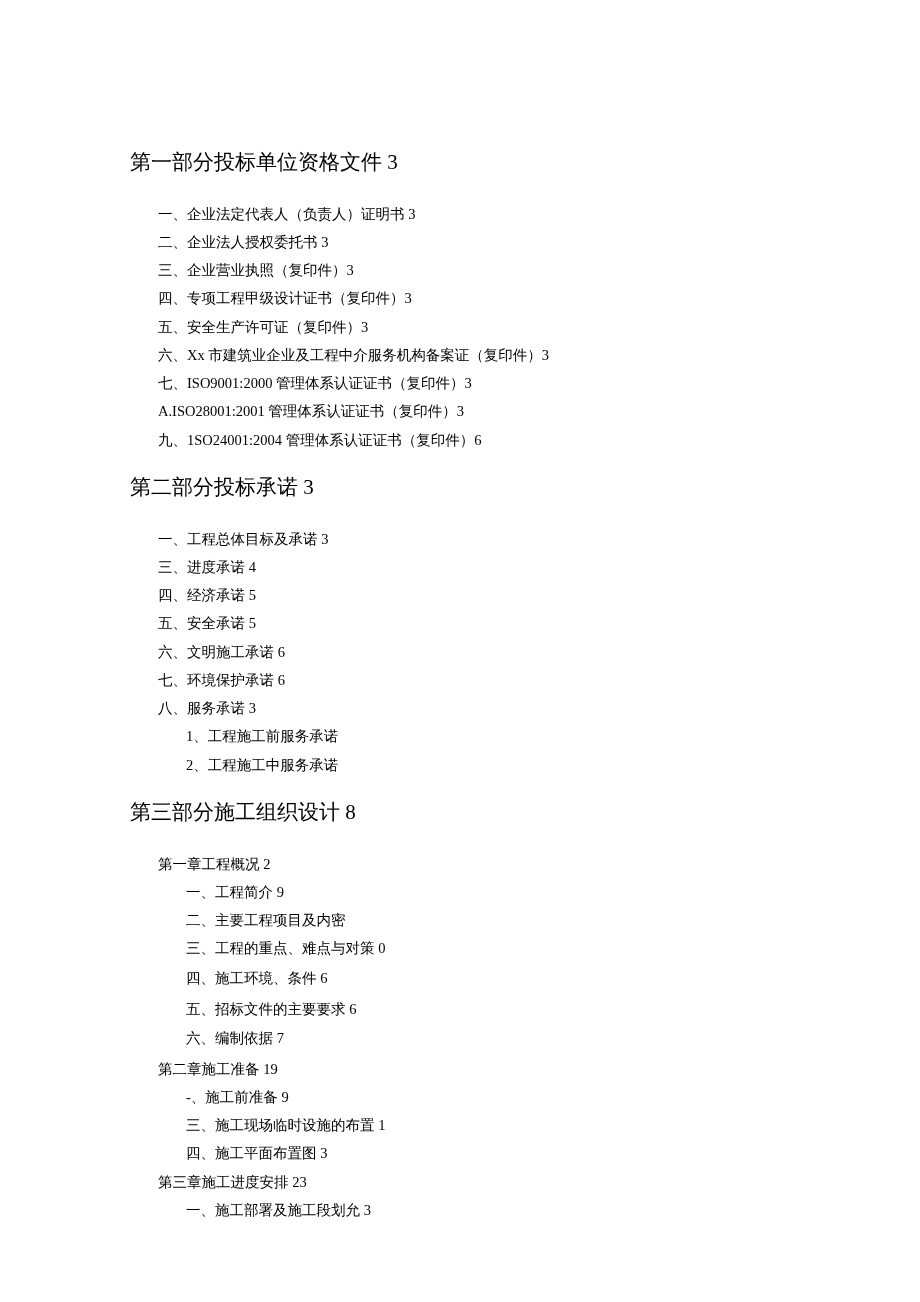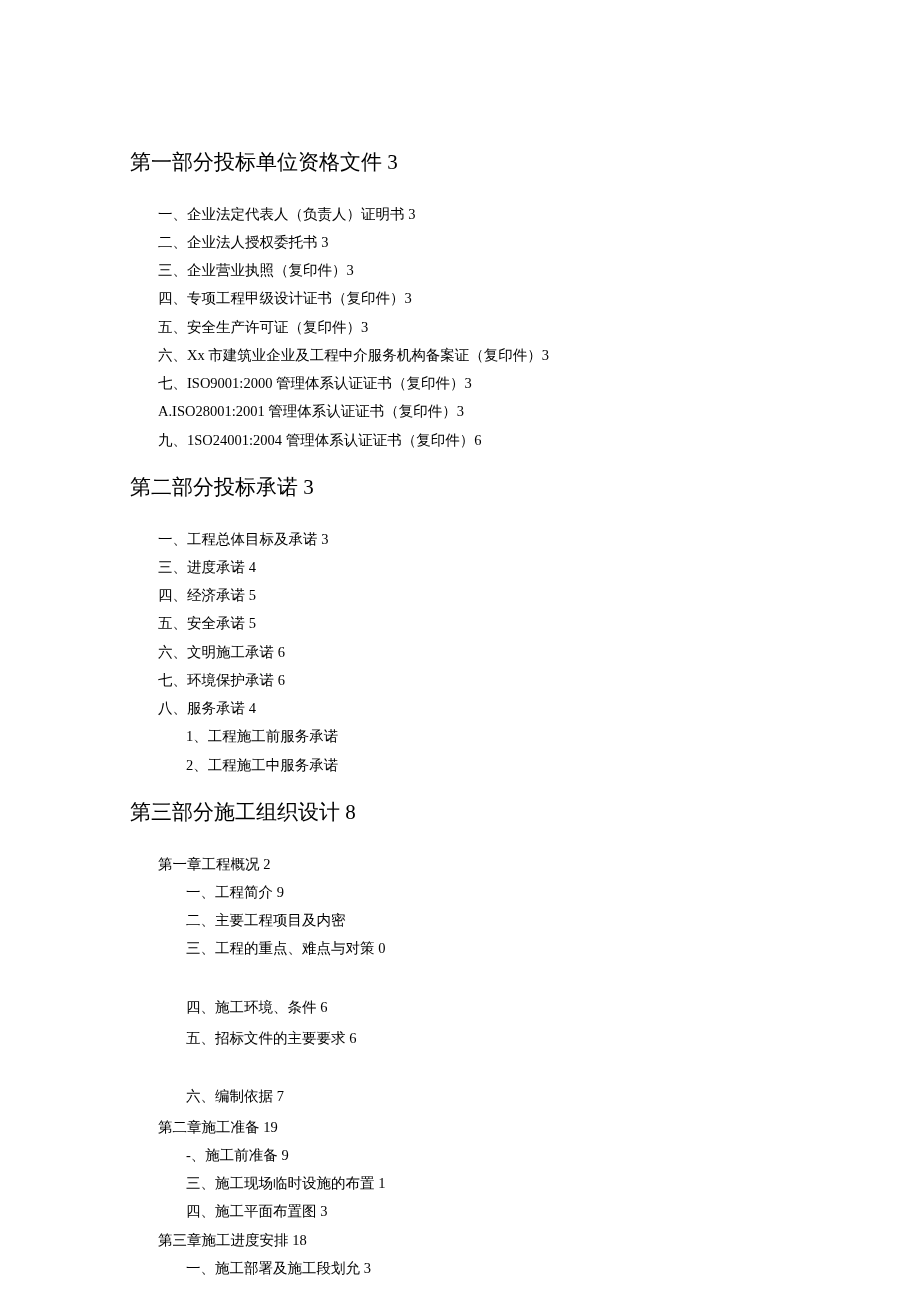--- a/index.html
+++ b/index.html
@@ -29,21 +29,20 @@
       line-height: 1.95;
       padding-left: 28px;
     }
     .level2 {
       font-size: 14.5px;
       line-height: 1.95;
       padding-left: 56px;
     }
     .spaced {
       line-height: 2.2;
-      margin-top: 29px;
     }
   </style>
 </head>
 <body>
 
 <div id="doc">
     <div class="section-heading">第一部分投标单位资格文件 3</div>
     <div class="level1">一、企业法定代表人（负责人）证明书 3</div>
     <div class="level1">二、企业法人授权委托书 3</div>
     <div class="level1">三、企业营业执照（复印件）3</div>
@@ -53,30 +52,30 @@
     <div class="level1">七、ISO9001:2000 管理体系认证证书（复印件）3</div>
     <div class="level1">A.ISO28001:2001 管理体系认证证书（复印件）3</div>
     <div class="level1">九、1SO24001:2004 管理体系认证证书（复印件）6</div>
     <div class="section-heading">第二部分投标承诺 3</div>
     <div class="level1">一、工程总体目标及承诺 3</div>
     <div class="level1">三、进度承诺 4</div>
     <div class="level1">四、经济承诺 5</div>
     <div class="level1">五、安全承诺 5</div>
     <div class="level1">六、文明施工承诺 6</div>
     <div class="level1">七、环境保护承诺 6</div>
-    <div class="level1">八、服务承诺 4</div>
+    <div class="level1">八、服务承诺 3</div>
     <div class="level2">1、工程施工前服务承诺</div>
     <div class="level2">2、工程施工中服务承诺</div>
     <div class="section-heading">第三部分施工组织设计 8</div>
     <div class="level1">第一章工程概况 2</div>
     <div class="level2">一、工程简介 9</div>
     <div class="level2">二、主要工程项目及内密</div>
     <div class="level2">三、工程的重点、难点与对策 0</div>
     <div class="level2 spaced">四、施工环境、条件 6</div>
     <div class="level2">五、招标文件的主要要求 6</div>
     <div class="level2 spaced">六、编制依据 7</div>
     <div class="level1">第二章施工准备 19</div>
     <div class="level2">-、施工前准备 9</div>
     <div class="level2">三、施工现场临时设施的布置 1</div>
     <div class="level2">四、施工平面布置图 3</div>
-    <div class="level1">第三章施工进度安排 18</div>
+    <div class="level1">第三章施工进度安排 23</div>
     <div class="level2">一、施工部署及施工段划允 3</div>
   </div>
 
 </body></html>

